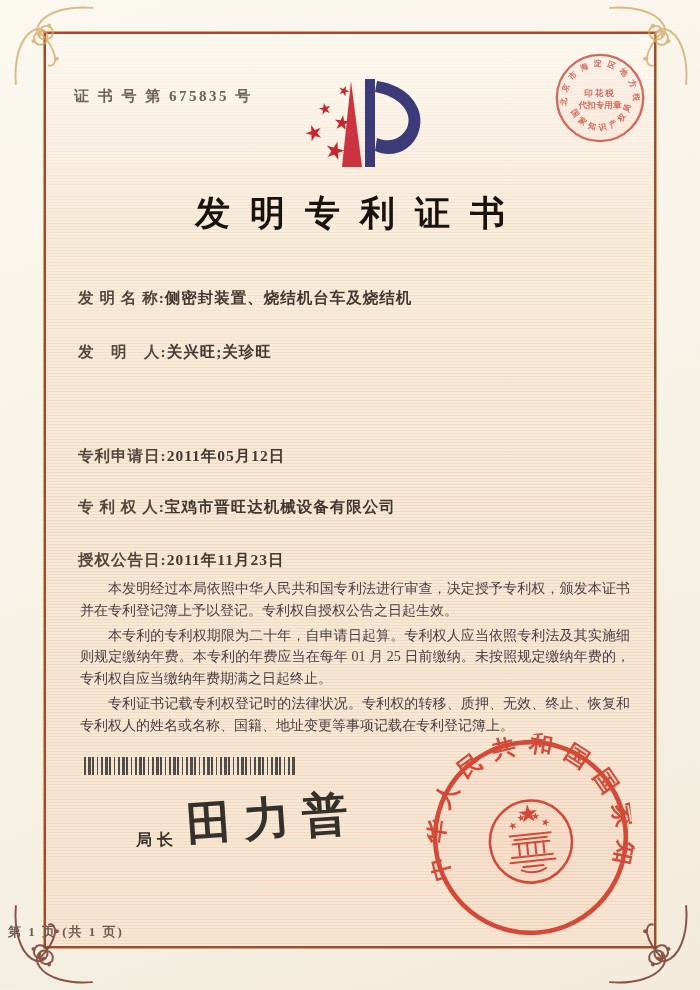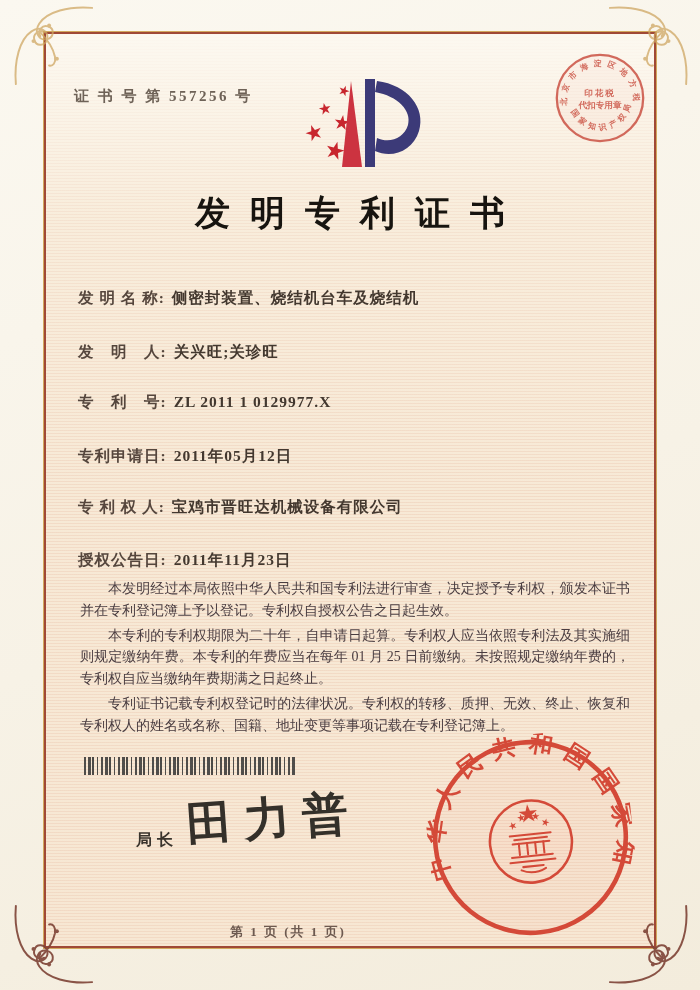--- a/index.html
+++ b/index.html
@@ -21,21 +21,21 @@
   .flourish.tr{left:604px;top:2px;color:#cfa763;opacity:.75;transform:scaleX(-1);}
   .flourish.bl{left:10px;top:900px;color:#7e4336;opacity:.9;transform:scaleY(-1);}
   .flourish.br{left:604px;top:900px;color:#7e4336;opacity:.9;transform:scale(-1,-1);}
   .cert-no{position:absolute;left:74px;top:87px;font-size:15px;letter-spacing:2.5px;color:#6e6257;font-weight:bold;}
   .logo{position:absolute;left:287px;top:74px;width:150px;height:112px;}
   .title{
     position:absolute;left:0;top:190px;width:700px;text-align:center;
     font-size:35px;font-weight:bold;color:#17140f;letter-spacing:20px;text-indent:20px;
   }
   .field{position:absolute;left:78px;font-size:15.5px;font-weight:bold;color:#55463d;letter-spacing:1px;white-space:nowrap;}
-  .field .value{color:#43382f;margin-left:7px;text-align:center;}
+  .field .value{color:#43382f;text-align:center;}
   .paragraphs{
     position:absolute;left:72px;top:578px;width:558px;
     font-size:14px;line-height:1.56;color:#4a3d41;text-align:justify;
   }
   .paragraphs p{margin:0 0 3px 8px;text-indent:2em;}
   .barcode{
     position:absolute;left:84px;top:757px;width:212px;height:18px;opacity:.85;
     background:repeating-linear-gradient(90deg,
       #333 0 2px,transparent 2px 4px,#333 4px 7px,transparent 7px 8px,
       #2e2e2e 8px 10px,transparent 10px 13px,#333 13px 14px,transparent 14px 17px);
@@ -44,21 +44,21 @@
   .signature{
     position:absolute;left:186px;top:788px;font-size:46px;font-weight:bold;
     color:#34302a;letter-spacing:12px;transform:rotate(-4deg);
   }
   .seal{position:absolute;left:428px;top:735px;width:205px;height:205px;transform:rotate(-6deg);opacity:.93;}
   .seal-date{
     position:absolute;left:438px;top:876px;font-size:16.5px;font-weight:bold;
     color:#1d1b1a;letter-spacing:1px;z-index:5;white-space:nowrap;
   }
   .tax-stamp{position:absolute;left:552px;top:50px;width:96px;height:96px;opacity:.82;}
-  .footer{position:absolute;left:0;top:923px;width:576px;text-align:center;font-size:13px;letter-spacing:2px;color:#6d5a50;font-weight:bold;}
+  .footer{position:absolute;left:8px;top:923px;width:576px;text-align:left;font-size:13px;letter-spacing:2px;color:#6d5a50;font-weight:bold;}
 </style>
 </head>
 <body>
 
 <div class="page">
 
   <div class="frame"></div>
 
   <svg style="position:absolute;width:0;height:0" aria-hidden="true">
     <defs>
@@ -96,21 +96,21 @@
     <text fill="#c94b3d" font-size="8.2" font-weight="bold" style="letter-spacing:5.5px">
       <textPath href="#taxTop" startOffset="2">北京市海淀区地方税务局</textPath>
     </text>
     <text fill="#c94b3d" font-size="8.2" font-weight="bold" style="letter-spacing:4px">
       <textPath href="#taxBot" startOffset="6">国家知识产权局</textPath>
     </text>
     <text x="50" y="48" text-anchor="middle" fill="#c94b3d" font-size="9" font-weight="bold" style="letter-spacing:2px">印花税</text>
     <text x="50" y="60" text-anchor="middle" fill="#c94b3d" font-size="9" font-weight="bold">代扣专用章</text>
   </svg>
 
-  <div class="cert-no">证 书 号 第 557256 号</div>
+  <div class="cert-no">证 书 号 第 675835 号</div>
 
   <svg class="logo" viewBox="0 0 150 110">
     <g fill="#c8262e">
       <use href="#star5" transform="translate(57,16) scale(0.55) rotate(20)"></use>
       <use href="#star5" transform="translate(38,34) scale(0.62) rotate(-12)"></use>
       <use href="#star5" transform="translate(55,48) scale(0.8) rotate(8)"></use>
       <use href="#star5" transform="translate(27,58) scale(0.85) rotate(-20)"></use>
       <use href="#star5" transform="translate(48,76) scale(0.95) rotate(15)"></use>
     </g>
     <polygon points="64,6 55,92 75,92" fill="#cc3340"></polygon>
@@ -118,23 +118,20 @@
     <path d="M90,6 C121,10 139,33 132,56 C126,76 105,84 88,76 L90,63 C103,69 117,63 121,50 C125,36 111,21 88,17 Z" fill="#3c3a78"></path>
   </svg>
 
   <div class="title">发明专利证书</div>
 
   <div class="field" style="top:288px">
     <span>发 明 名 称:</span><span class="value">侧密封装置、烧结机台车及烧结机</span>
   </div>
   <div class="field" style="top:342px">
     <span>发　明　人:</span><span class="value">关兴旺;关珍旺</span>
-  </div>
-  <div class="field" style="top:392px">
-    <span>专　利　号:</span><span class="value">ZL 2011 1 0129977.X</span>
   </div>
   <div class="field" style="top:446px">
     <span>专利申请日:</span><span class="value">2011年05月12日</span>
   </div>
   <div class="field" style="top:497px">
     <span>专 利 权 人:</span><span class="value">宝鸡市晋旺达机械设备有限公司</span>
   </div>
   <div class="field" style="top:550px">
     <span>授权公告日:</span><span class="value">2011年11月23日</span>
   </div>

